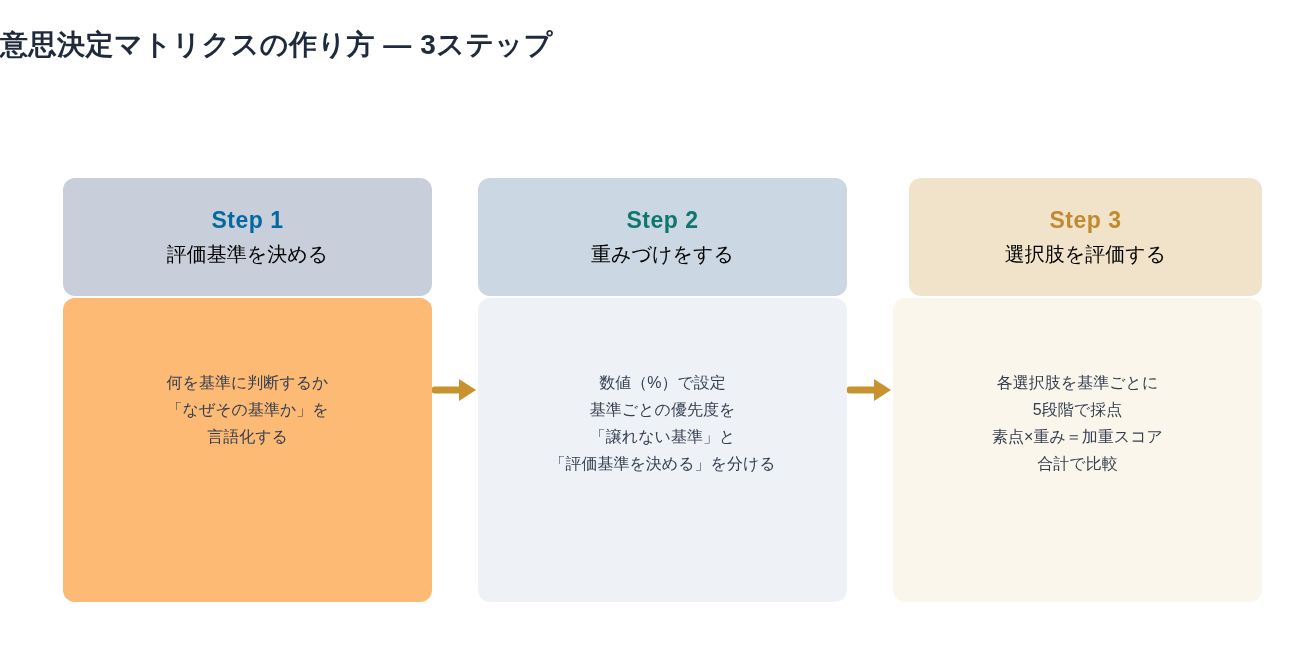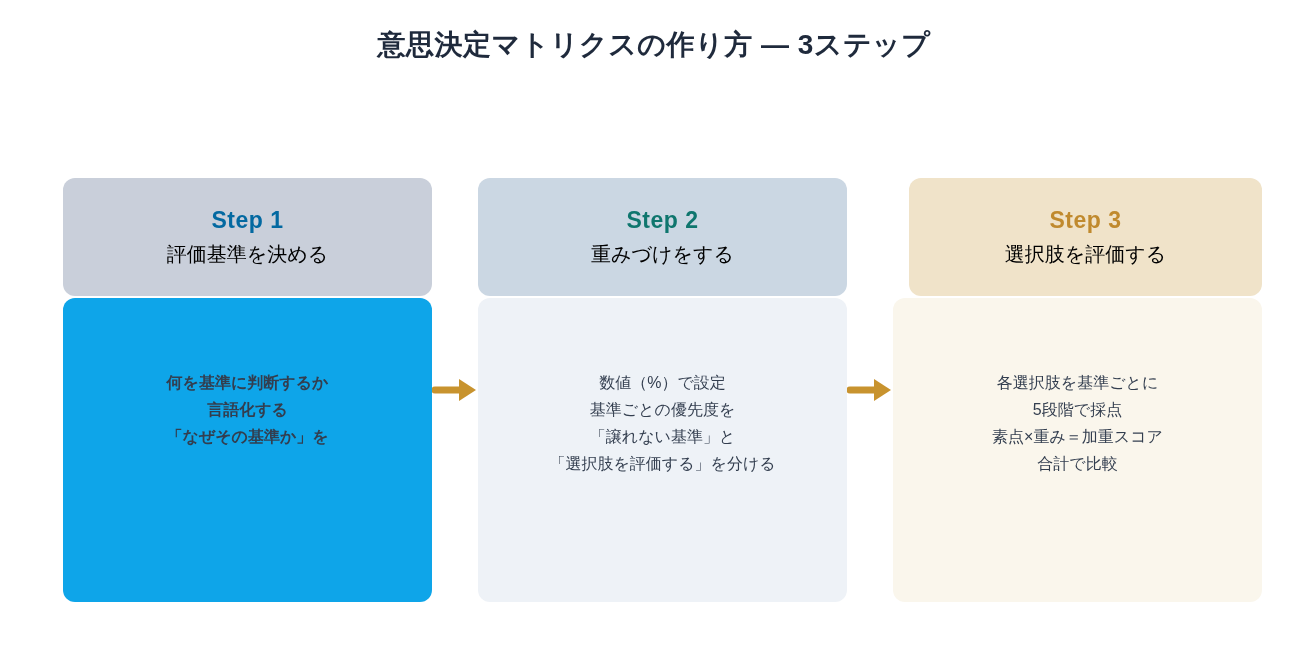--- a/index.html
+++ b/index.html
@@ -14,21 +14,21 @@
     height: 665px;
     background: #ffffff;
     overflow: hidden;
   }
   .title {
     position: absolute;
     top: 26px;
     left: 0;
     width: 100%;
     margin: 0;
-    text-align: center;
+    text-align: left;
     font-size: 28px;
     font-weight: bold;
     color: #1F2A3C;
     letter-spacing: 0.5px;
   }
   .cards {
     position: absolute;
     top: 178px;
     left: 63px;
     width: 1183px;
@@ -92,44 +92,44 @@
 
   <h1 class="title">意思決定マトリクスの作り方 — 3ステップ</h1>
 
   <div class="cards">
 
     <section class="card">
       <header class="card-header" style="background-color: rgb(201, 207, 218);">
         <div class="step-label" style="color: #0369a1;">Step 1</div>
         <div class="step-title">評価基準を決める</div>
       </header>
-      <div class="card-body" style="background-color: #0ea5e9; font-weight: bold;">
+      <div class="card-body" style="background-color: #fdba74;">
         <p class="line">何を基準に判断するか</p>
+        <p class="line">「なぜその基準か」を</p>
         <p class="line">言語化する</p>
-        <p class="line">「なぜその基準か」を</p>
       </div>
     </section>
 
     <div class="arrow-cell" style="color: rgb(200, 147, 46);">
       <svg width="46" height="28" viewBox="0 0 46 28" aria-hidden="true">
         <line x1="3" y1="14" x2="29" y2="14" stroke="currentColor" stroke-width="7" stroke-linecap="round"></line>
         <polygon points="27,3 44,14 27,25" fill="currentColor"></polygon>
       </svg>
     </div>
 
     <section class="card">
       <header class="card-header" style="background-color: rgb(203, 215, 227);">
         <div class="step-label" style="color: #0f766e;">Step 2</div>
         <div class="step-title">重みづけをする</div>
       </header>
       <div class="card-body" style="background-color: rgb(238, 242, 247);">
         <p class="line">数値（%）で設定</p>
         <p class="line">基準ごとの優先度を</p>
         <p class="line">「譲れない基準」と</p>
-        <p class="line">「選択肢を評価する」を分ける</p>
+        <p class="line">「評価基準を決める」を分ける</p>
       </div>
     </section>
 
     <div class="arrow-cell" style="color: rgb(200, 147, 46);">
       <svg width="46" height="28" viewBox="0 0 46 28" aria-hidden="true">
         <line x1="3" y1="14" x2="29" y2="14" stroke="currentColor" stroke-width="7" stroke-linecap="round"></line>
         <polygon points="27,3 44,14 27,25" fill="currentColor"></polygon>
       </svg>
     </div>
 

